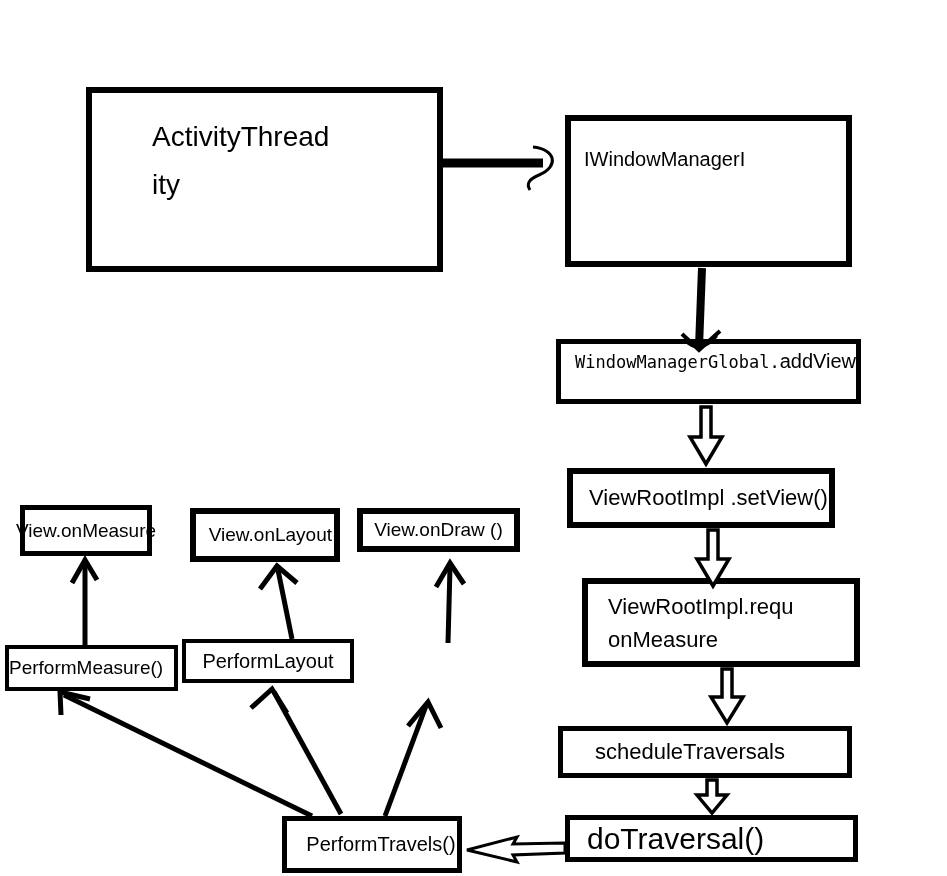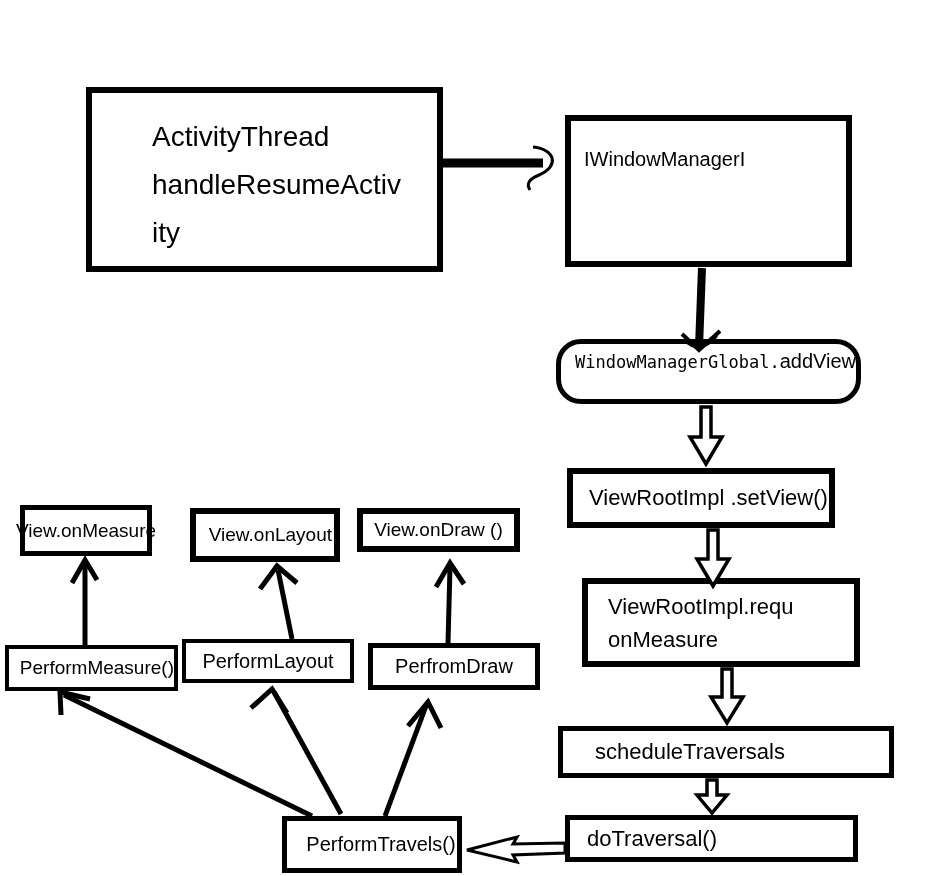--- a/index.html
+++ b/index.html
@@ -21,57 +21,56 @@
     justify-content:center;
     white-space:nowrap;
   }
   .node .ln{display:block;white-space:nowrap;}
   
   #n-activity{left:86px;top:70px;width:357px;height:185px;border-width:6px;
     justify-content:flex-start;padding:20px 6px 0 60px;font-size:28px;line-height:48px;margin-top:17px;}
   #n-iwm{left:565px;top:115px;width:287px;height:152px;border-width:6px;
     justify-content:flex-start;padding:14px 4px 0 13px;font-size:20px;line-height:49px;}
   #n-wmg{left:556px;top:339px;width:305px;height:65px;border-width:5px;
-    justify-content:flex-start;padding:6px 4px 0 14px;font-size:20px;border-radius:25px;}
+    justify-content:flex-start;padding:6px 4px 0 14px;font-size:20px;}
   #n-wmg .mono{font-family:"DejaVu Sans Mono",monospace;font-size:17px;}
   #n-setview{left:567px;top:468px;width:268px;height:60px;border-width:6px;
     padding-left:16px;font-size:22px;}
   #n-reqlayout{left:582px;top:578px;width:278px;height:89px;border-width:6px;
     justify-content:flex-start;padding:6px 4px 0 20px;font-size:22px;line-height:33px;}
-  #n-schedule{left:558px;top:726px;width:336px;height:52px;border-width:5px;
+  #n-schedule{left:558px;top:726px;width:294px;height:52px;border-width:5px;
     padding-left:32px;font-size:22px;}
   #n-dotraversal{left:565px;top:815px;width:293px;height:47px;border-width:5px;
-    padding-left:17px;font-size:22px;}
+    padding-left:17px;font-size:30px;}
   #n-travels{left:282px;top:816px;width:180px;height:57px;border-width:5px;
     align-items:center;padding-left:18px;font-size:20px;}
   
   #n-onmeasure{left:20px;top:505px;width:132px;height:51px;border-width:5px;
     align-items:center;font-size:19px;}
   #n-onlayout{left:190px;top:508px;width:150px;height:54px;border-width:6px;
     align-items:flex-end;padding-right:2px;font-size:19px;justify-content:center;}
   #n-ondraw{left:357px;top:508px;width:163px;height:44px;border-width:6px;
     align-items:center;font-size:19px;}
   #n-pmeasure{left:5px;top:645px;width:173px;height:46px;border-width:4px;
-    align-items:flex-end;font-size:19px;}
+    align-items:flex-start;font-size:19px;}
   #n-playout{left:182px;top:639px;width:172px;height:44px;border-width:4px;
     align-items:center;font-size:20px;}
   #n-pdraw{left:368px;top:643px;width:172px;height:47px;border-width:5px;
     align-items:center;font-size:20px;}
   
   #arrows{position:absolute;left:0;top:0;width:947px;height:876px;pointer-events:none;}
   #arrows path, #arrows line, #arrows polygon{stroke:#000;}
 </style>
 </head>
 <body>
 
 <div id="canvas">
 
   <div class="node" id="n-activity">
     <span class="ln">ActivityThread</span>
-    <span class="ln">handleResumeActiv</span>
     <span class="ln">ity</span>
   </div>
 
   <div class="node" id="n-iwm">
     <span class="ln">IWindowManagerI</span>
   </div>
 
   <div class="node" id="n-wmg">
     <span class="ln"><span class="mono">WindowManagerGlobal.</span><span>addView</span></span>
   </div>
@@ -110,23 +109,20 @@
   </div>
 
   <div class="node" id="n-pmeasure">
     <span class="ln">PerformMeasure()</span>
   </div>
 
   <div class="node" id="n-playout">
     <span class="ln">PerformLayout</span>
   </div>
 
-  <div class="node" id="n-pdraw">
-    <span class="ln">PerfromDraw</span>
-  </div>
 
   <svg id="arrows" viewBox="0 0 947 876" xmlns="http://www.w3.org/2000/svg">
 
     <g>
       <line x1="443" y1="163" x2="543" y2="163" stroke-width="9"></line>
       <path d="M533,147 C555,149 560,166 539,175 C529,179 526,184 530,190" fill="none" stroke-width="3"></path>
     </g>
 
     <g>
       <line x1="702" y1="268" x2="699" y2="347" stroke-width="8"></line>

